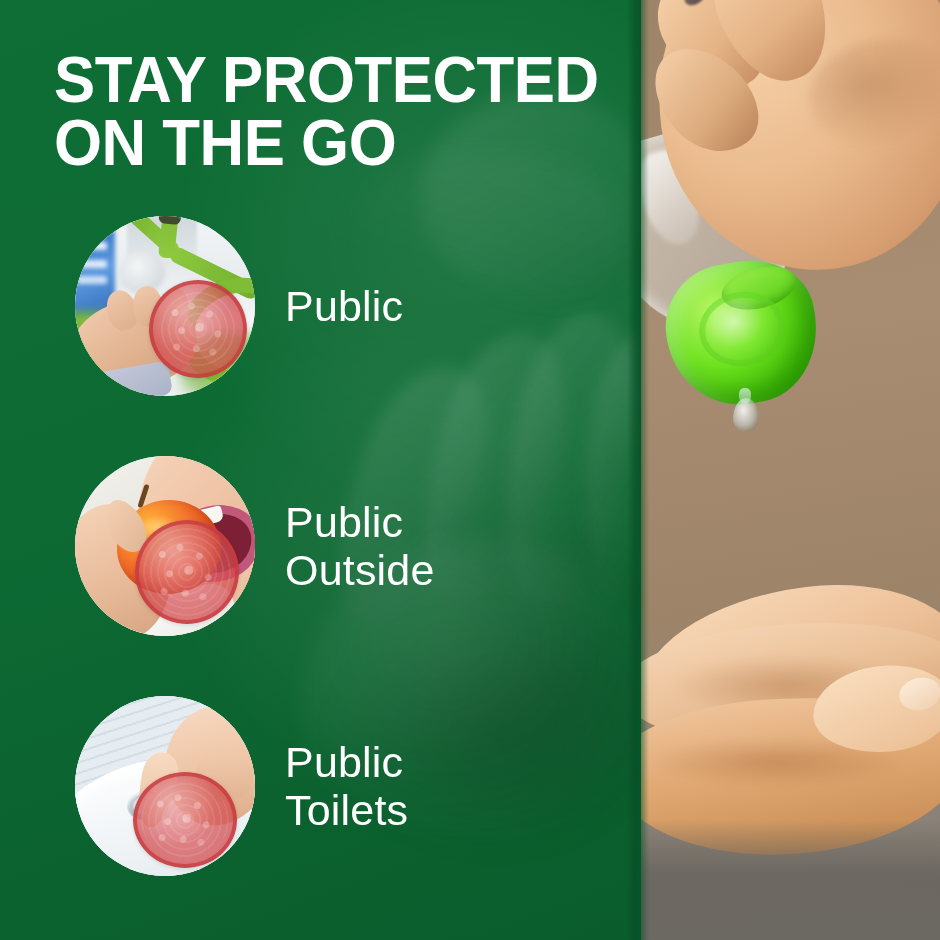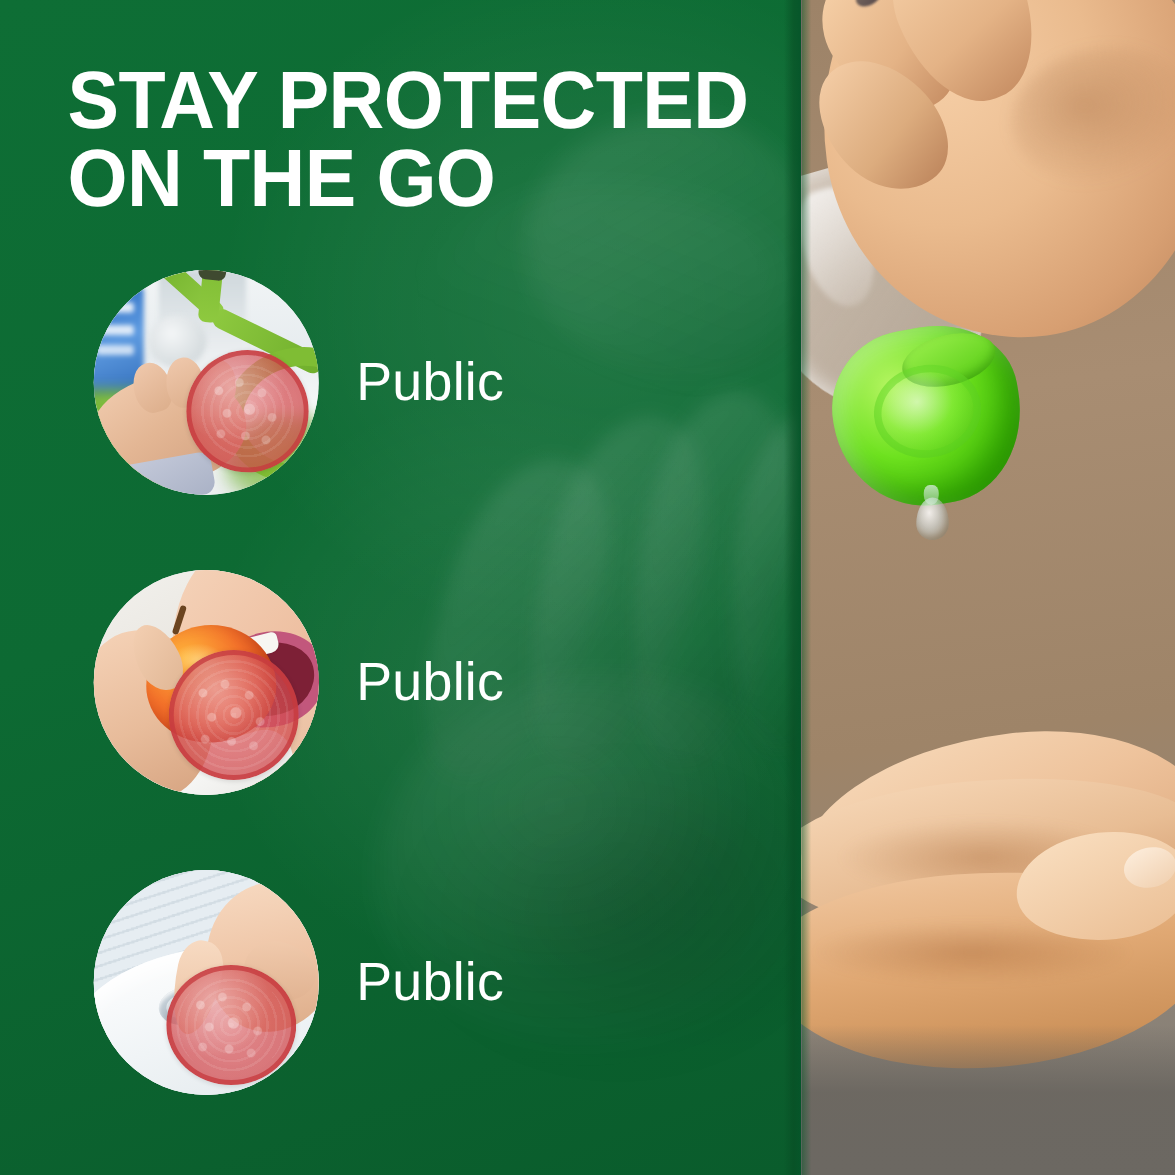--- a/index.html
+++ b/index.html
@@ -610,39 +610,41 @@
           <div class="s2-sleeve"></div>
           <div class="s2-hand"></div>
           <div class="s2-stem"></div>
           <div class="s2-apple"></div>
           <div class="s2-thumb"></div>
           <div class="germ germ-2"></div>
         </div>
       </div>
       <div class="feature-label">
         <span class="fl-line">Public</span>
+        <span class="fl-line">Outside</span>
       </div>
     </div>
 
     <div class="feature feature-3">
       <div class="thumb">
         <div class="scene">
           <div class="s3-bg"></div>
           <div class="s3-tiles"></div>
           <div class="s3-lid"></div>
           <div class="s3-btn-outer"></div>
           <div class="s3-btn-inner"></div>
           <div class="s3-hand"></div>
           <div class="s3-knuck"></div>
           <div class="s3-index"></div>
           <div class="germ germ-3"></div>
         </div>
       </div>
       <div class="feature-label">
         <span class="fl-line">Public</span>
+        <span class="fl-line">Toilets</span>
       </div>
     </div>
 
     <div class="panel-edge"></div>
   </div>
 
   <div class="photo-panel">
 
     <div class="bottle"></div>
     <div class="bottle-hl"></div>

